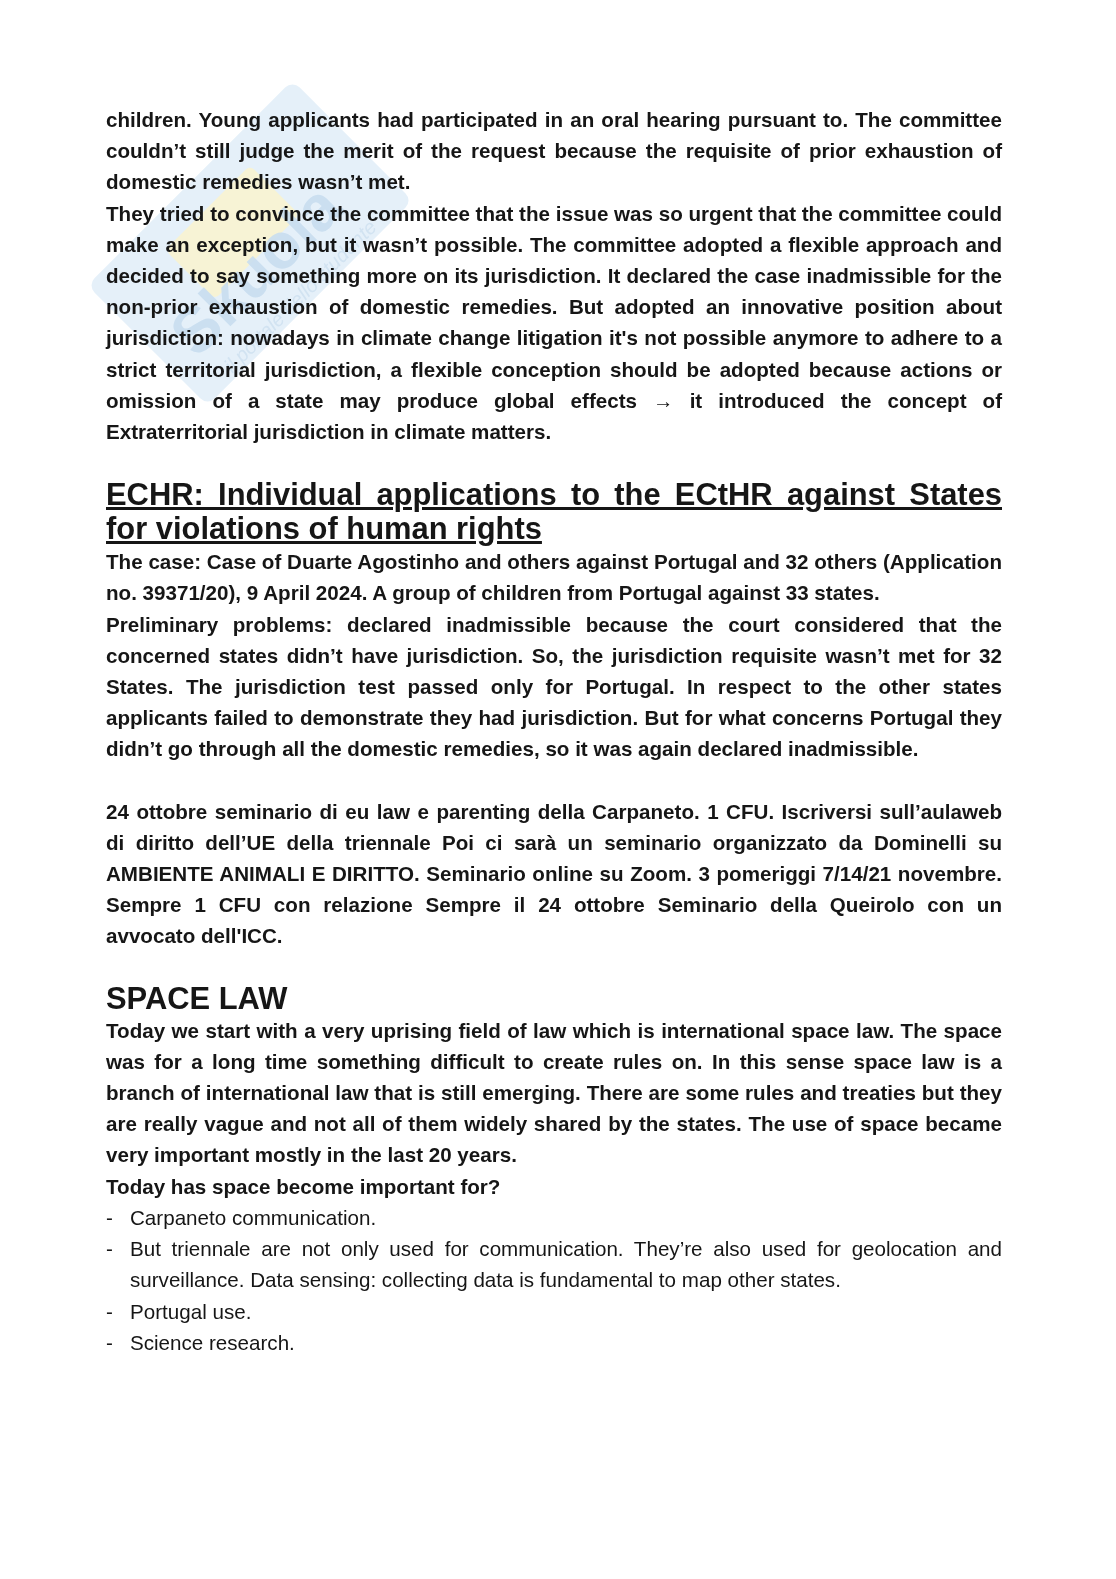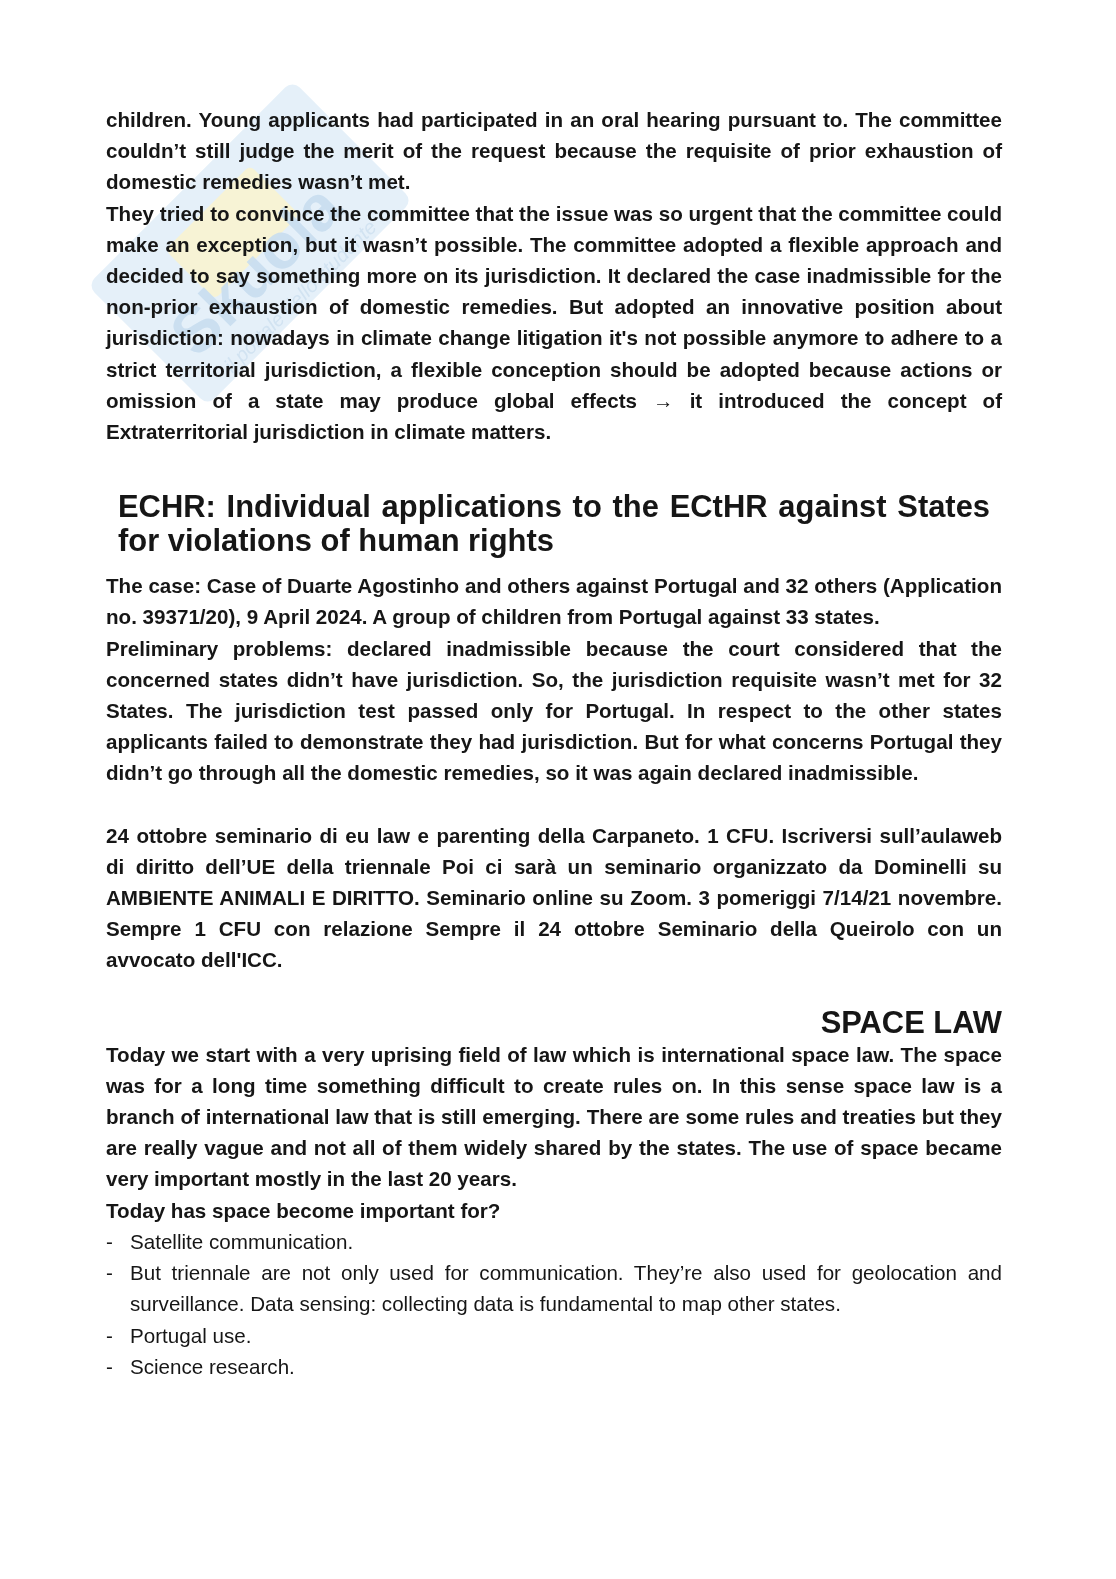--- a/index.html
+++ b/index.html
@@ -35,30 +35,31 @@
     }
     .para {
       margin: 0;
       text-align: justify;
     }
     .para.last-left {
       text-align-last: left;
       font-weight: bold;
     }
     .heading {
-      margin: 12px;
+      margin: 0;
       font-weight: bold;
       text-align: justify;
       line-height: 34px;
+      text-decoration: underline;
     }
     .gap-1 { height: 31px; }
     .centered-heading {
       margin: 0;
       font-weight: bold;
-      text-align: right;
+      text-align: left;
       line-height: 32px;
     }
     .bullets {
       list-style: none;
       margin: 0;
       padding: 0;
     }
     .bullets li {
       position: relative;
       padding-left: 24px;
@@ -107,21 +108,21 @@
 
   <div class="gap-1"></div>
 
   <section>
     <h2 class="centered-heading">SPACE LAW</h2>
     <p class="para last-left">Today we start with a very uprising field of law which is international space law. The space was for a long time something difficult to create rules on. In this sense space law is a branch of international law that is still emerging. There are some rules and treaties but they are really vague and not all of them widely shared by the states. The use of space became very important mostly in the last 20 years.</p>
     <p class="para last-left">Today has space become important for?</p>
     <ul class="bullets">
       <li>
         <span class="bullet-dash">-</span>
-        <span>Satellite communication.</span>
+        <span>Carpaneto communication.</span>
       </li>
       <li style="text-align-last:left;">
         <span class="bullet-dash">-</span>
         <span>But triennale are not only used for communication. They’re also used for geolocation and surveillance. Data sensing: collecting data is fundamental to map other states.</span>
       </li>
       <li>
         <span class="bullet-dash">-</span>
         <span>Portugal use.</span>
       </li>
       <li>

